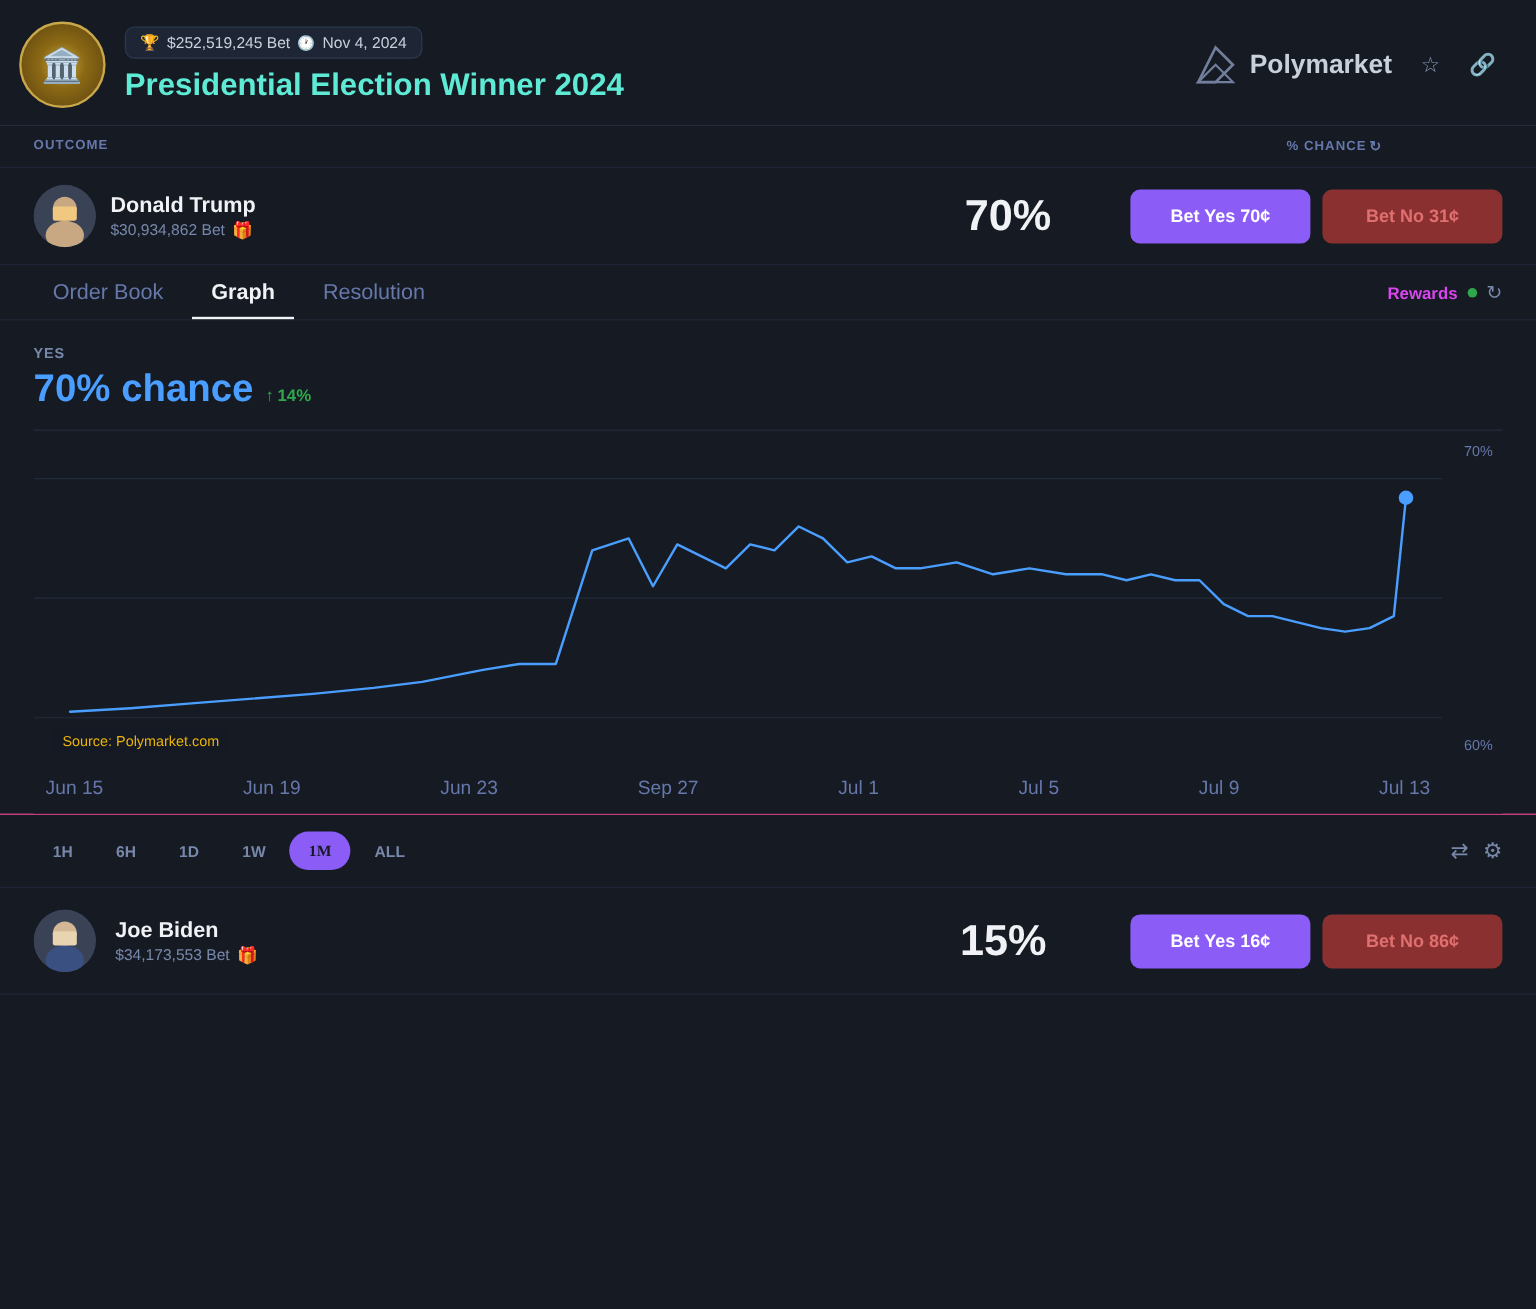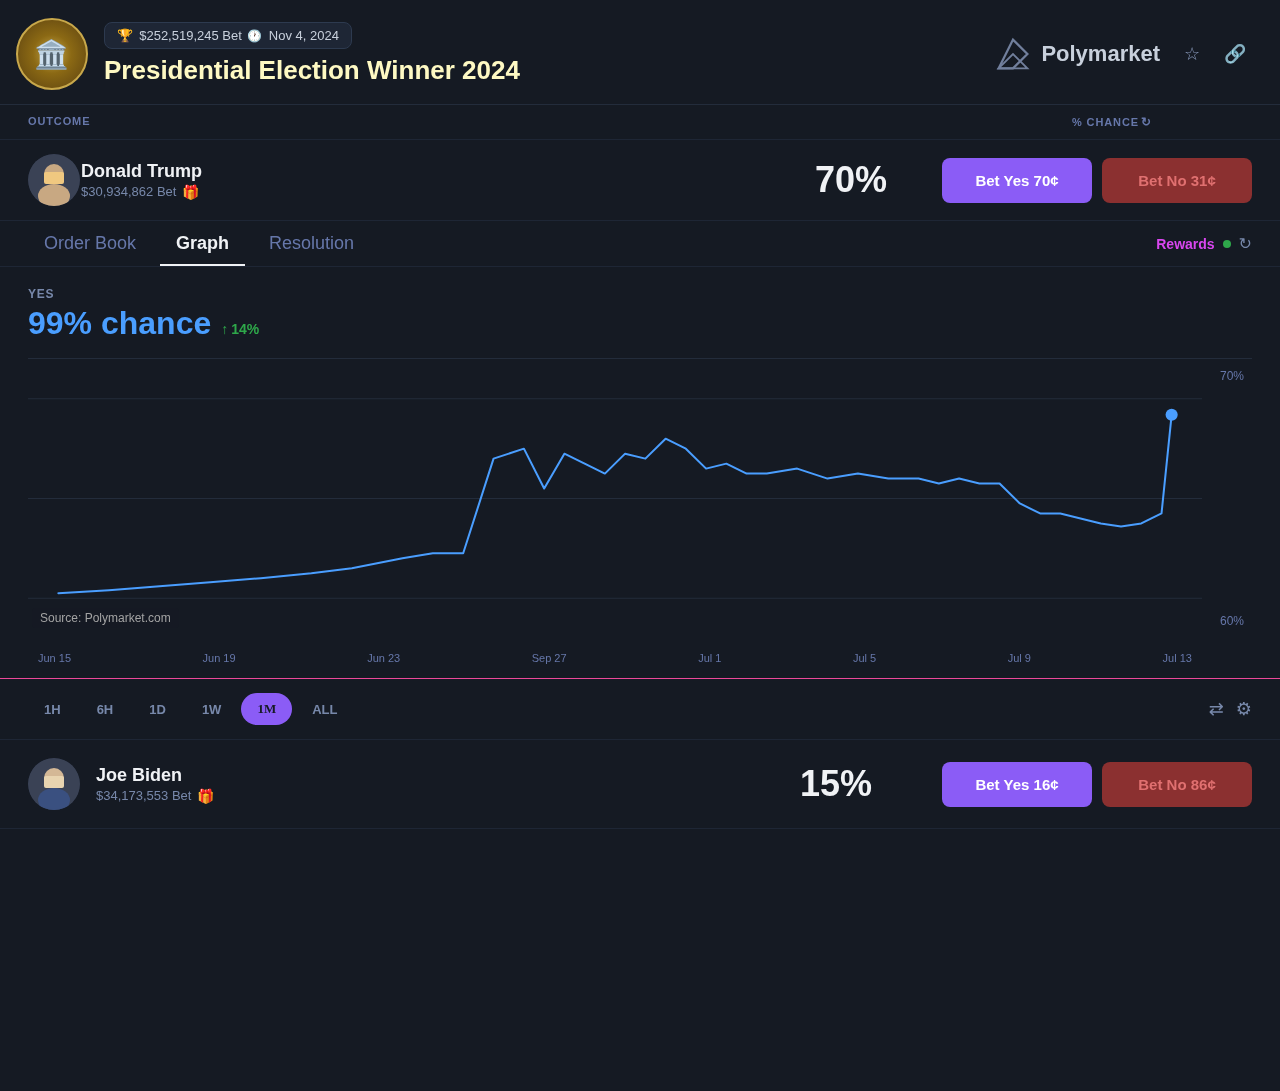--- a/index.html
+++ b/index.html
@@ -42,21 +42,21 @@
       border-radius: 8px;
       padding: 5px 12px;
       font-size: 13px;
       color: #c8d0dc;
     }
     .badge .trophy { color: #f0c040; }
     .badge .clock { color: #8899aa; font-size: 12px; }
     .header-title {
       font-size: 26px;
       font-weight: 700;
-      color: #fef9c3;
+      color: #5eead4;
     }
     .header-right {
       display: flex; align-items: center; gap: 16px;
     }
     .polymarket-brand {
       display: flex; align-items: center; gap: 10px;
     }
     .polymarket-logo {
       width: 36px; height: 36px;
       opacity: 0.8;
@@ -88,21 +88,21 @@
     }
     .outcome-header .col-outcome { flex: 1; }
     .outcome-header .col-chance { min-width: 180px; text-align: center; display: flex; align-items: center; gap: 2px; }
     .refresh-icon { font-size: 12px; cursor: pointer; }
 
     .candidate-row {
       display: flex;
       align-items: center;
       padding: 14px 28px;
       border-bottom: 1px solid #1e2635;
-      gap: 1px;
+      gap: 12px;
     }
     .candidate-avatar {
       width: 52px; height: 52px; border-radius: 50%;
       overflow: hidden; flex-shrink: 0;
       background: #2a3245;
       display: flex; align-items: center; justify-content: center;
       font-size: 22px;
     }
     .candidate-info { flex: 1; }
     .candidate-name { font-size: 18px; font-weight: 700; color: #f0f2f5; }
@@ -226,28 +226,28 @@
       width: calc(100% - 50px);
       height: calc(100% - 40px);
     }
     .chart-x-labels {
       position: absolute;
       bottom: 0; left: 0;
       width: calc(100% - 50px);
       display: flex;
       justify-content: space-between;
       padding: 0 10px;
-      font-size: 11px; color: #6677aa;
+      font-size: 16px; color: #6677aa;
       height: 40px;
       align-items: center;
     }
     .source-label {
       position: absolute;
-      bottom: 50px; left: 4px;
-      font-size: 12px; color: #a3a3a3;
+      bottom: 50px; left: 16px;
+      font-size: 12px; color: #eab308;
       background: rgba(21,26,35,0.7);
       padding: 3px 8px;
       border-radius: 4px;
     }
 
     .time-filters {
       display: flex;
       align-items: center;
       padding: 14px 28px;
       gap: 4px;
@@ -358,21 +358,21 @@
   <div class="tabs-right">
     <span class="rewards-link">Rewards</span>
     <span class="green-dot"></span>
     <span class="tab-icon">↻</span>
   </div>
 </div>
 
 <div class="graph-area">
   <div class="graph-yes-label">YES</div>
   <div class="graph-chance-line">
-    <span class="graph-chance-value">99% chance</span>
+    <span class="graph-chance-value">70% chance</span>
     <span class="graph-change">
       <span class="arrow-up">↑</span>
       <span>14%</span>
     </span>
   </div>
 
   <div class="watermark">
     <svg width="40" height="40" viewBox="0 0 40 40" fill="none">
       <polygon points="4,36 20,4 36,20 20,36" stroke="#8899bb" stroke-width="2.5" fill="none"></polygon>
       <polygon points="4,36 20,20 36,36" stroke="#8899bb" stroke-width="2" fill="none"></polygon>

